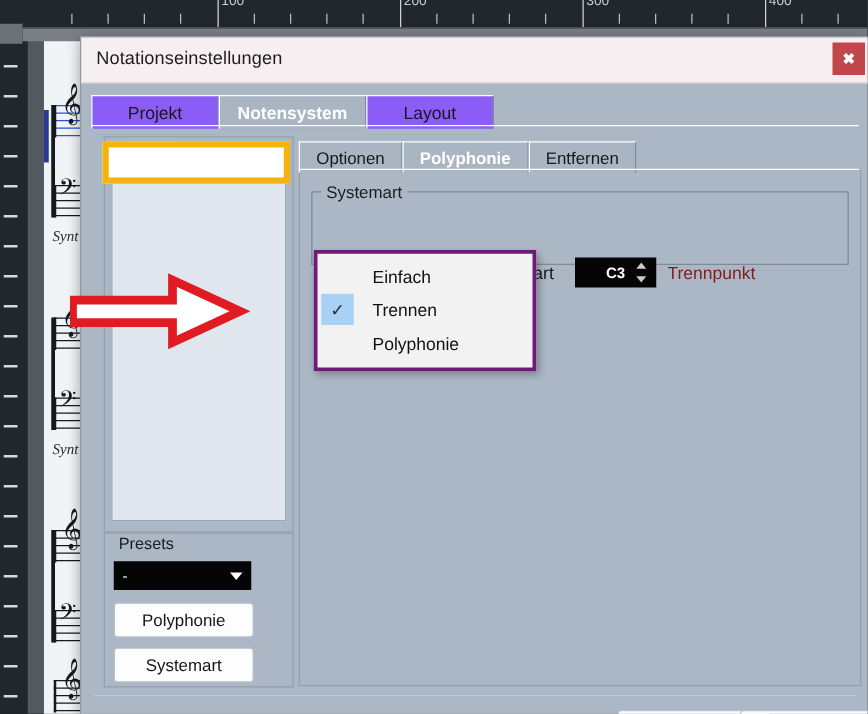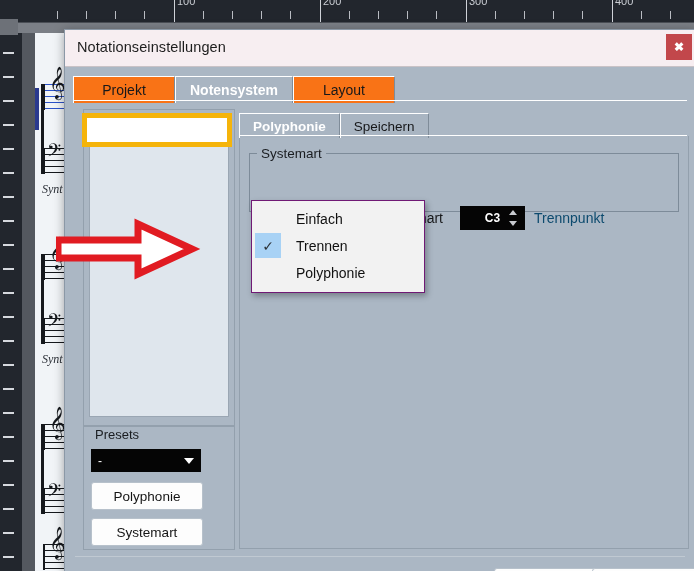--- a/index.html
+++ b/index.html
@@ -191,21 +191,21 @@
   }
   .mtab {
     height: 27px;
     min-width: 102px;
     padding: 0 14px;
     display: flex;
     align-items: center;
     justify-content: center;
     font-size: 14px;
     color: #17181a;
-    background: #f97316;
+    background: #8b5cf6;
     border: 1px solid #ffffff;
     border-bottom: none;
     border-right: 1px solid #7f8c99;
     box-sizing: border-box;
     cursor: pointer;
   }
   .mtab.active {
     color: #ffffff;
     font-weight: bold;
     background: #a9b5c2;
@@ -407,30 +407,30 @@
     width: 0; height: 0;
     border-left: 4px solid transparent;
     border-right: 4px solid transparent;
   }
   #trennpunkt-spinner .up { top: 0; border-bottom: 5px solid #c8cbd0; }
   #trennpunkt-spinner .dn { bottom: 0; border-top: 5px solid #c8cbd0; }
   #trennpunkt-label {
     position: absolute;
     left: 469px; top: 180px;
     font-size: 14px;
-    color: #0c4a6e;
+    color: #7f1d1d;
   }
 
   
   #systemart-menu {
     position: absolute;
     left: 186px; top: 170px;
     width: 172px;
     background: #f2f2f2;
-    border: 1px solid #701a75;
+    border: 3px solid #701a75;
     box-shadow: 2px 3px 6px rgba(0,0,0,.30);
     z-index: 40;
     padding: 4px 0 6px 0;
   }
   .menu-item {
     position: relative;
     height: 27px;
     display: flex;
     align-items: center;
     font-size: 14px;
@@ -661,22 +661,23 @@
   <span id="presets-legend">Presets</span>
   <div id="presets-select">
     <span>-</span>
     <span class="caret"></span>
   </div>
   <div class="pbtn" id="btn-speichern">Polyphonie</div>
   <div class="pbtn" id="btn-entfernen">Systemart</div>
 
   <div id="right-pane"></div>
   <div id="sub-tabs">
+    <div class="stab">Optionen</div>
     <div class="stab active">Polyphonie</div>
-    <div class="stab">Speichern</div>
+    <div class="stab">Entfernen</div>
   </div>
   <div id="sub-tabs-underline"></div>
 
   <div id="systemart-group"></div>
   <span id="systemart-legend">Systemart</span>
 
   <div id="systemart-select">
     <span>Trennen</span>
     <span class="caret"></span>
   </div>

